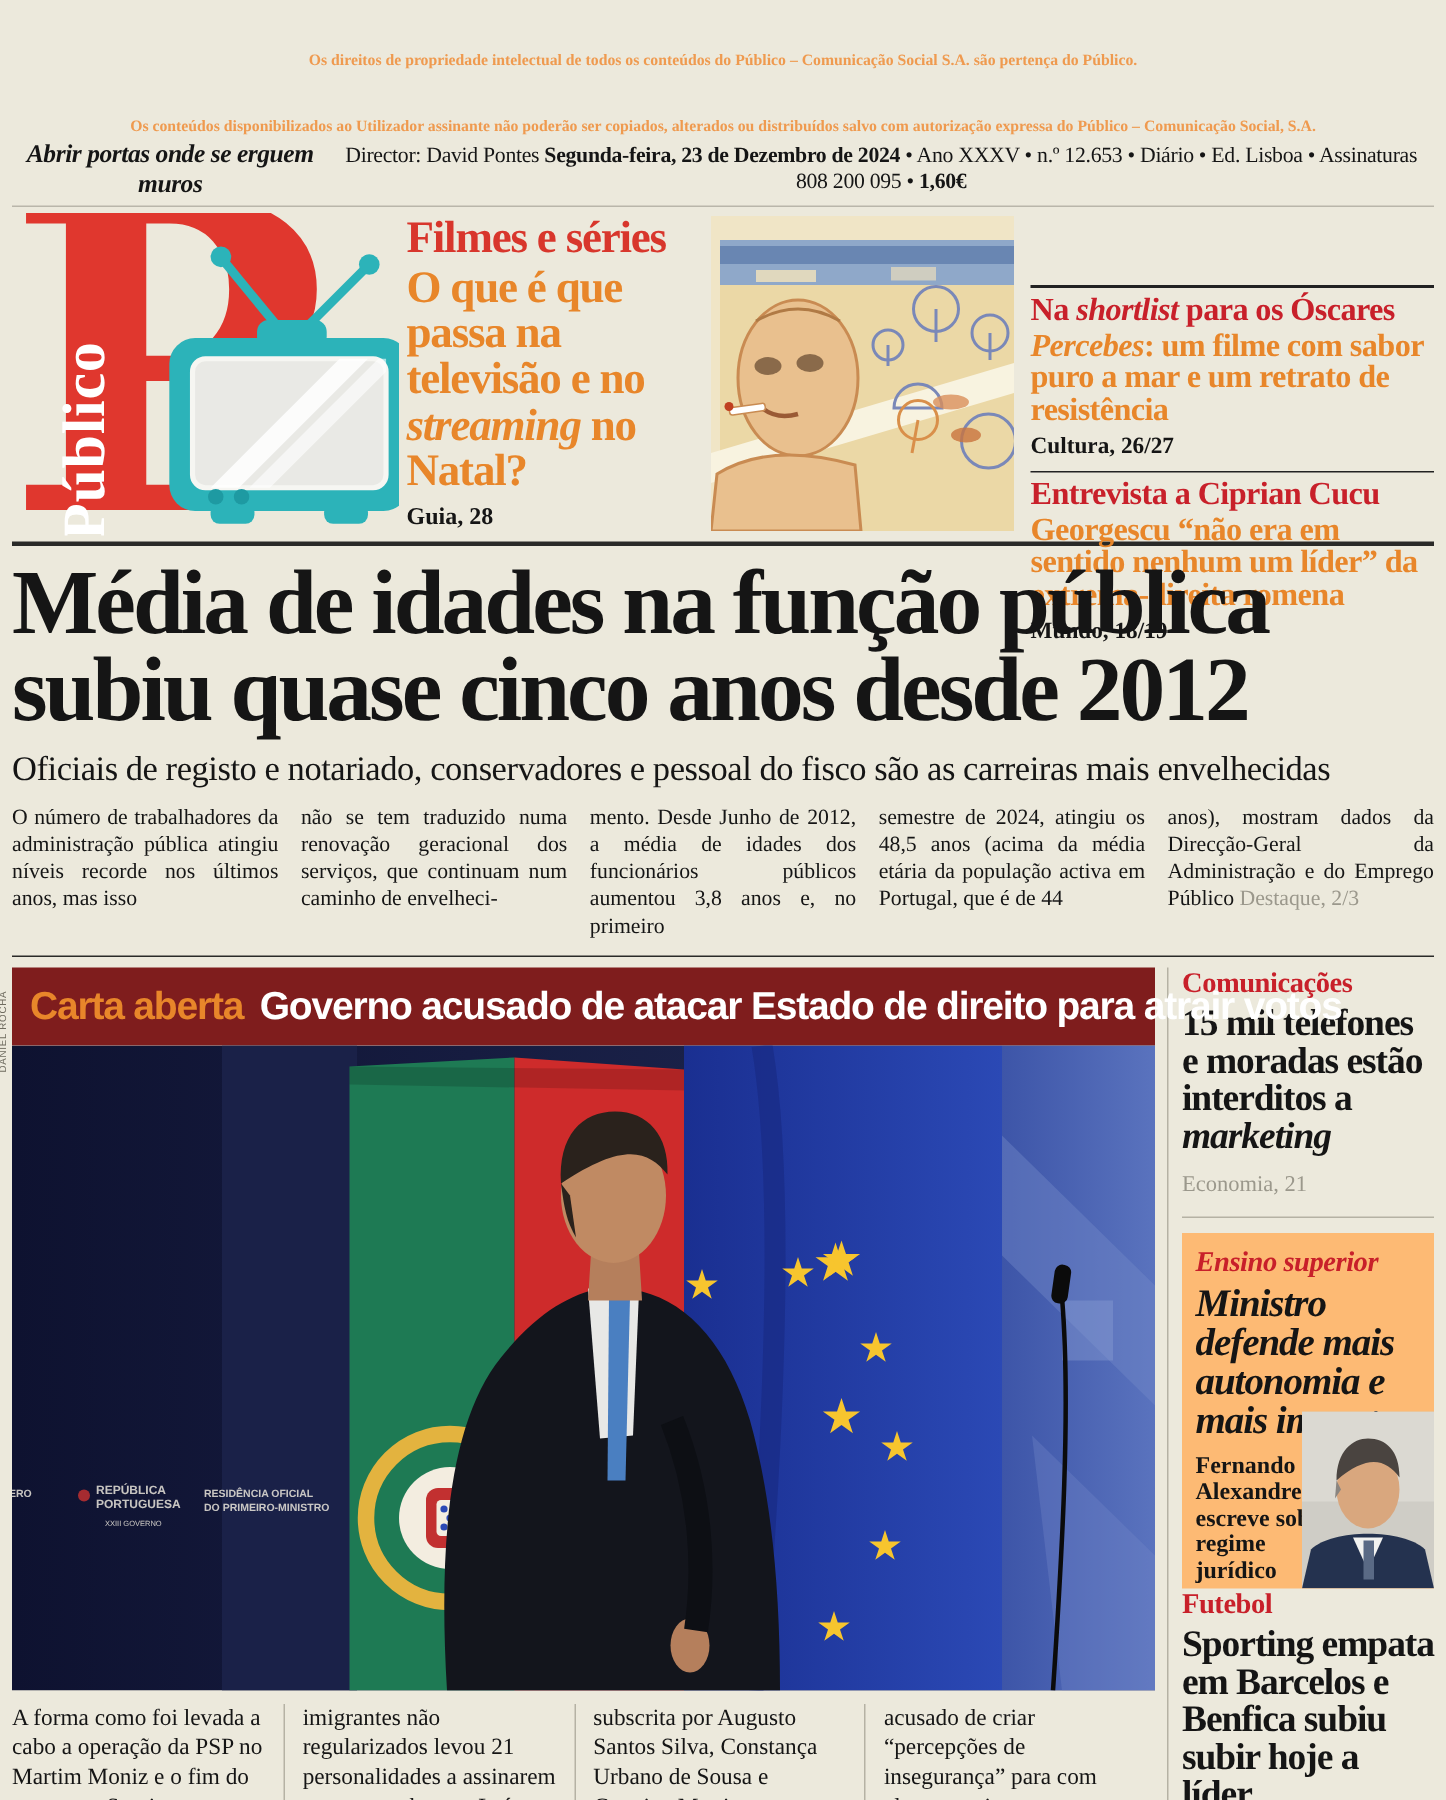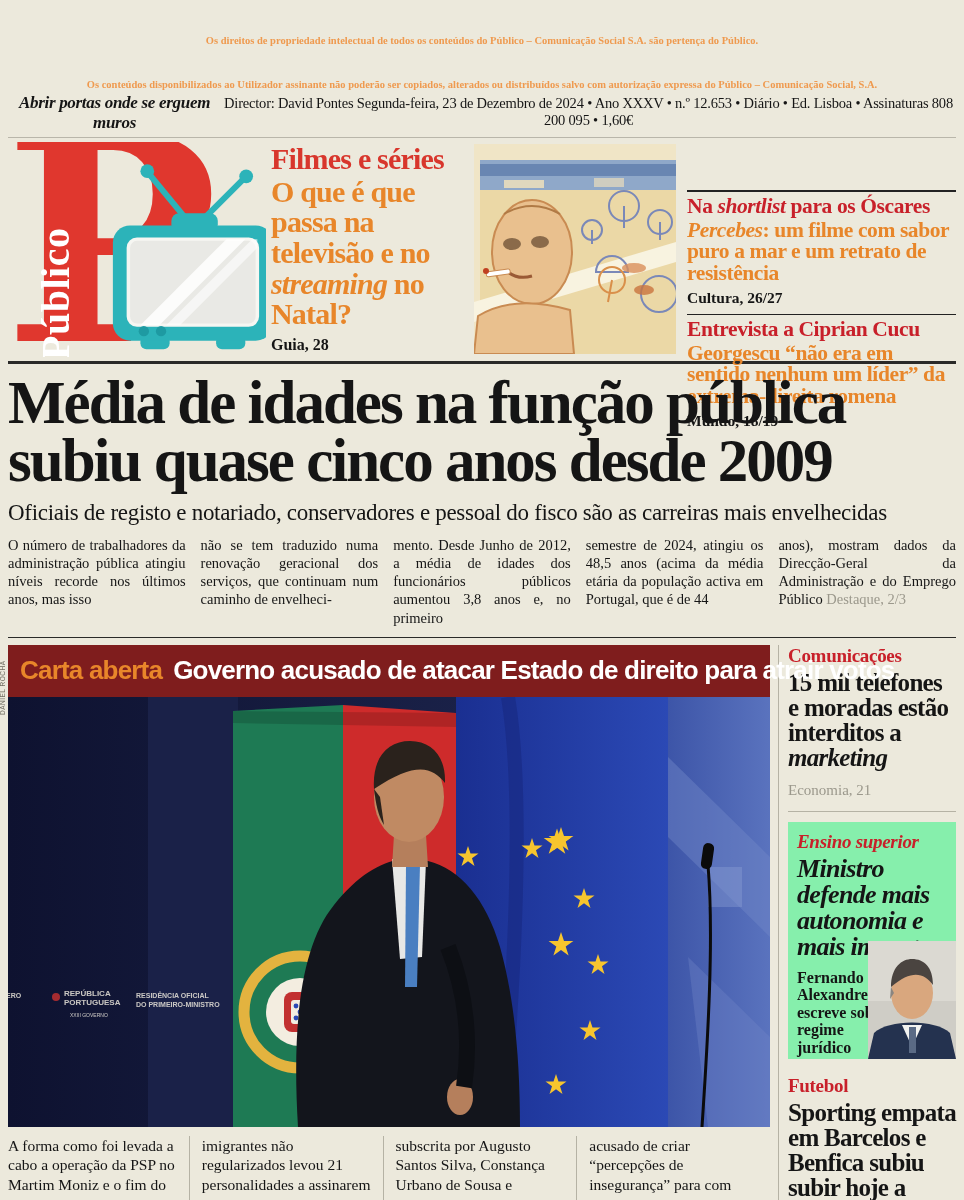--- a/index.html
+++ b/index.html
@@ -12,21 +12,21 @@
     overflow:hidden;
     position:relative;
   }
   .page { padding:3px 8px 0 8px; }
 
   
   .copyright { text-align:center; color:#EF9A4F; font-size:10.5px; line-height:1.15; font-weight:bold;margin-top:32px; }
   .masthead-row { display:flex; justify-content:space-between; align-items:baseline; margin-top:2px; padding-bottom:4px; border-bottom:1px solid #b9b6aa;text-align:center; }
   .motto { font-style:italic; font-weight:bold; font-size:17px; letter-spacing:-0.3px; }
   .director-line { font-size:14.5px; letter-spacing:-0.2px; }
-  .director-line b { font-weight:normal; }
+  .director-line b { font-weight:bold; }
 
   
   .top-strip { display:flex; gap:5px; height:215px; margin-top:4px; }
   .logo-box { position:relative; width:258px; height:215px; overflow:hidden; flex:none; }
   .logo-p { position:absolute; left:-4px; top:-44px; font-size:285px; line-height:1; font-weight:bold; color:#E0372E; font-family:"DejaVu Serif", serif; }
   .logo-vertical { position:absolute; left:24px; top:218px; transform:rotate(-90deg); transform-origin:left top; color:#fff; font-weight:bold; font-size:40px; letter-spacing:0.5px; }
   .logo-tv { position:absolute; left:98px; top:18px; }
 
   .tv-feature { width:198px; flex:none; padding-top:2px; }
   .tv-kicker { color:#D8362C; font-weight:bold; font-size:30px; line-height:1.02; letter-spacing:-0.8px; }
@@ -65,21 +65,21 @@
   .main-col { flex:1; font-size:15.5px; line-height:1.28; padding-right:12px; }
   .main-col + .main-col { border-left:1px solid #b5b2a4; padding-left:12px; }
 
   
   .sidebar { flex:1; border-left:1px solid #b5b2a4; margin-left:8px; padding-left:9px; display:flex; flex-direction:column; }
   .side-kicker { color:#C8202A; font-weight:bold; font-size:19px; letter-spacing:-0.3px; }
   .side-headline { font-weight:bold; font-size:25px; line-height:1.0; letter-spacing:-0.7px; margin-top:3px; }
   .side-ref { color:#9B988C; font-size:15px; margin-top:12px; }
   .side-item { padding-bottom:12px; }
   .side-sep { border-top:1px solid #b5b2a4; margin:0 0 10px 0; }
-  .side-box { background:#86efac; padding:9px 8px 0 9px; position:relative; height:237px; margin-bottom:16px; overflow:hidden; }
+  .side-box { background:#fdba74; padding:9px 8px 0 9px; position:relative; height:237px; margin-bottom:0; overflow:hidden; }
   .side-box .side-kicker { font-style:italic; }
   .side-box .side-headline { font-style:italic; font-size:26px; }
   .side-box-sub { font-weight:bold; font-size:16px; line-height:1.1; margin-top:9px; width:98px; }
   .side-portrait { position:absolute; right:0; bottom:0; }
 </style>
 </head>
 <body>
 
 <div class="page">
 
@@ -164,21 +164,21 @@
         <div class="tr-kicker">Entrevista a Ciprian Cucu</div>
         <div class="tr-headline">Georgescu “não era em sentido nenhum um líder” da extrema-direita romena</div>
         <div class="tr-ref">Mundo, 18/19</div>
       </div>
     </div>
   </div>
 
   <div class="lead">
     <h1 class="lead-headline">
         <span>Média de idades na função pública</span>
-        <span>subiu quase cinco anos desde 2009</span>
+        <span>subiu quase cinco anos desde 2012</span>
       </h1>
     <div class="lead-subhead">Oficiais de registo e notariado, conservadores e pessoal do fisco são as carreiras mais envelhecidas</div>
     <div class="lead-cols">
       <div class="lead-col">O número de trabalhadores da administração pública atingiu níveis recorde nos últimos anos, mas isso</div>
       <div class="lead-col">não se tem traduzido numa renovação geracional dos serviços, que continuam num caminho de envelheci-</div>
       <div class="lead-col">mento. Desde Junho de 2012, a média de idades dos funcionários públicos aumentou 3,8 anos e, no primeiro</div>
       <div class="lead-col">semestre de 2024, atingiu os 48,5 anos (acima da média etária da população activa em Portugal, que é de 44</div>
       <div class="lead-col"><span>anos), mostram dados da Direcção-Geral da Administração e do Emprego Público </span><span class="ref-inline">Destaque, 2/3</span></div>
     </div>
   </div>

